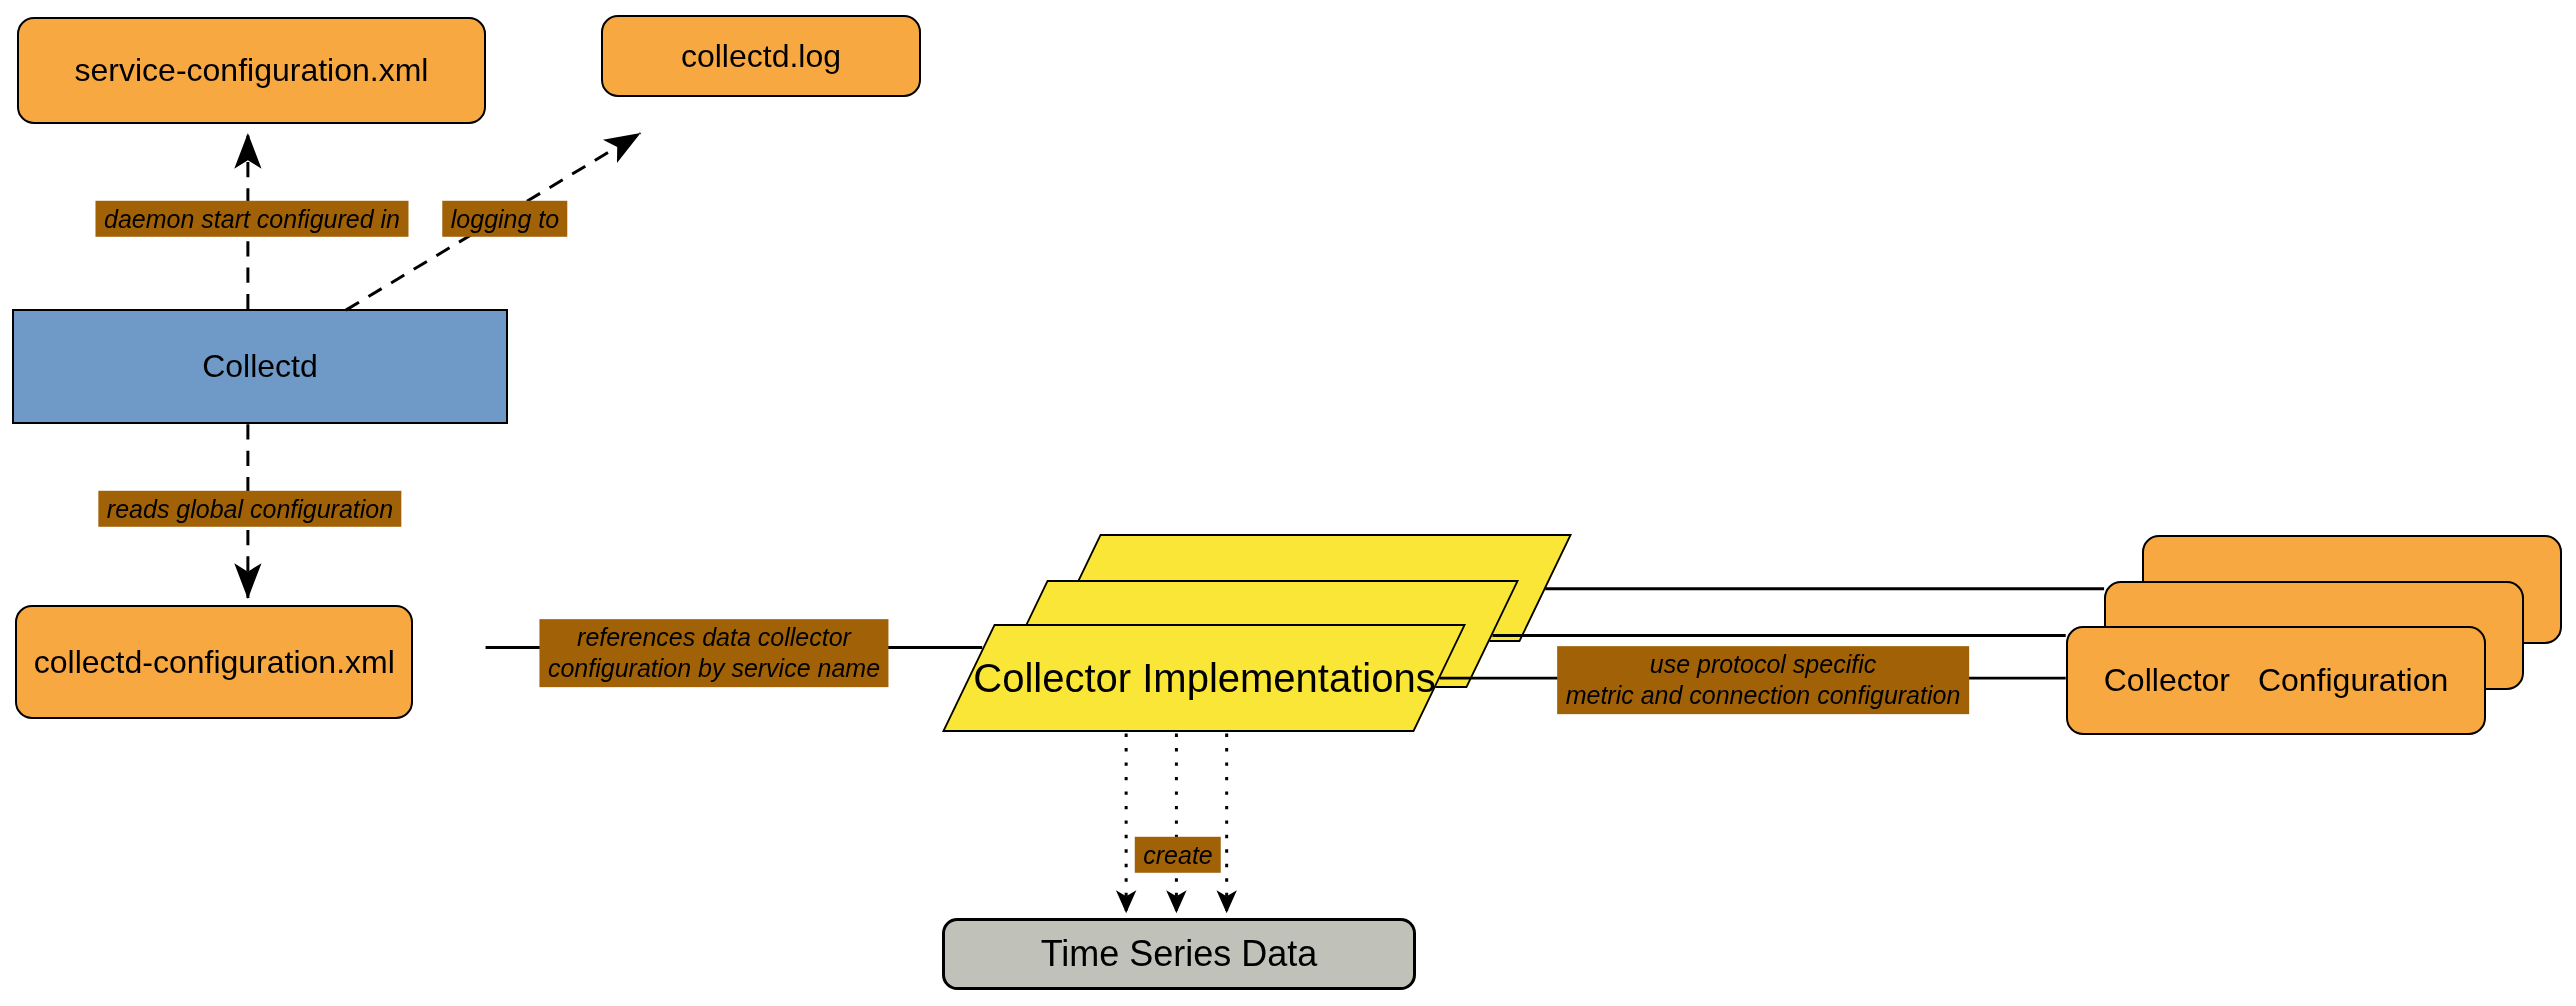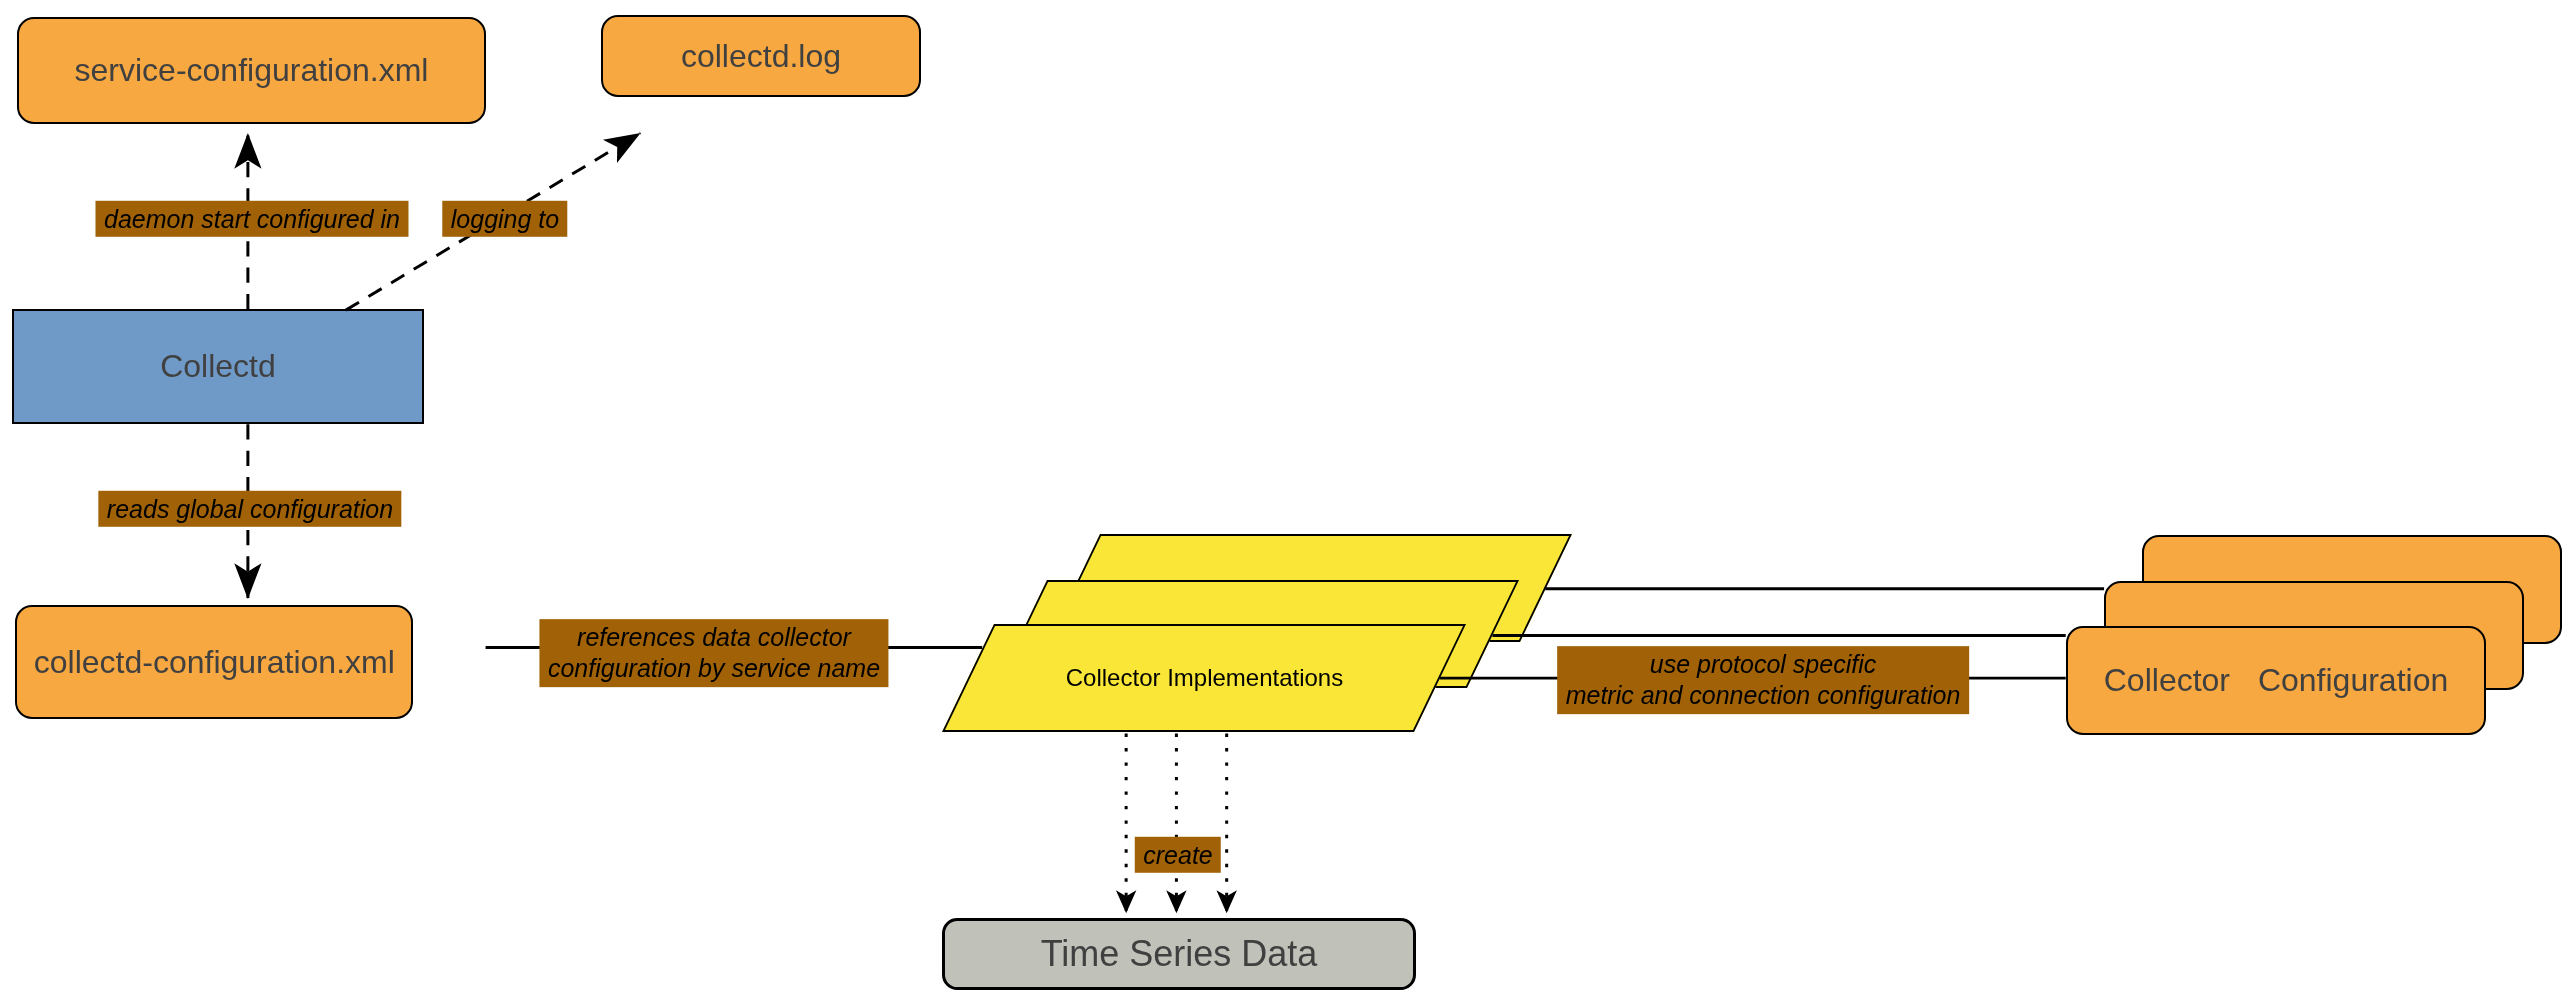--- a/index.html
+++ b/index.html
@@ -12,42 +12,42 @@
   }
   
   .node{
     position:absolute;
     box-sizing:border-box;
     border:2.6px solid #000;
     display:flex;
     align-items:center;
     justify-content:center;
     text-align:center;
-    color:#404040;
+    color:#000000;
     font-size:32px;
     z-index:1;
   }
   .rounded{border-radius:17px;}
   .orange{background:#F8A841;}
   .blue{background:#6F9AC8;}
   .gray{background:#C0C1B9;border-radius:15.3px;border-width:3.4px;font-size:36px;}
   .para{
     position:absolute;
     box-sizing:border-box;
     width:472px;height:108px;
     background:#F9E636;
     border:2.6px solid #000;
     transform:skewX(-25.7deg);
     transform-origin:0 0;
     z-index:1;
   }
   .para-label{
     position:absolute;
     display:flex;align-items:center;justify-content:center;
-    color:#000;font-size:24px;
+    color:#000;font-size:40px;
     z-index:2;
   }
   .wordgap{word-spacing:19px;}
   
   #wires{
     position:absolute;left:0;top:0;
     z-index:3;
     pointer-events:none;
   }
   
@@ -91,21 +91,21 @@
 
     <line x1="1322" y1="861" x2="1322" y2="1072" stroke="#000" stroke-width="3.5" stroke-dasharray="4 13" marker-end="url(#stealth-sm)"></line>
     <line x1="1381" y1="861" x2="1381" y2="1072" stroke="#000" stroke-width="3.5" stroke-dasharray="4 13" marker-end="url(#stealth-sm)"></line>
     <line x1="1440" y1="861" x2="1440" y2="1072" stroke="#000" stroke-width="3.5" stroke-dasharray="4 13" marker-end="url(#stealth-sm)"></line>
   </svg>
 
   <div class="node orange rounded" style="left:17px;top:17px;width:469px;height:107px;">service-configuration.xml</div>
 
   <div class="node orange rounded" style="left:601px;top:15.3px;width:320px;height:82px;">collectd.log</div>
 
-  <div class="node blue" style="left:12px;top:309px;width:412px;height:115px;">Collectd</div>
+  <div class="node blue" style="left:12px;top:309px;width:496px;height:115px;">Collectd</div>
 
   <div class="node orange rounded" style="left:15.3px;top:605px;width:398px;height:114px;">collectd-configuration.xml</div>
 
   <div class="para" style="left:1100px;top:534px;"></div>
   <div class="para" style="left:1047px;top:580px;"></div>
   <div class="para" style="left:994px;top:624px;"></div>
   <div class="para-label" style="left:943px;top:624px;width:523px;height:108px;">Collector Implementations</div>
 
   <div class="node orange rounded" style="left:2142px;top:535px;width:420px;height:109px;"></div>
   <div class="node orange rounded" style="left:2104px;top:581px;width:420px;height:109px;"></div>

